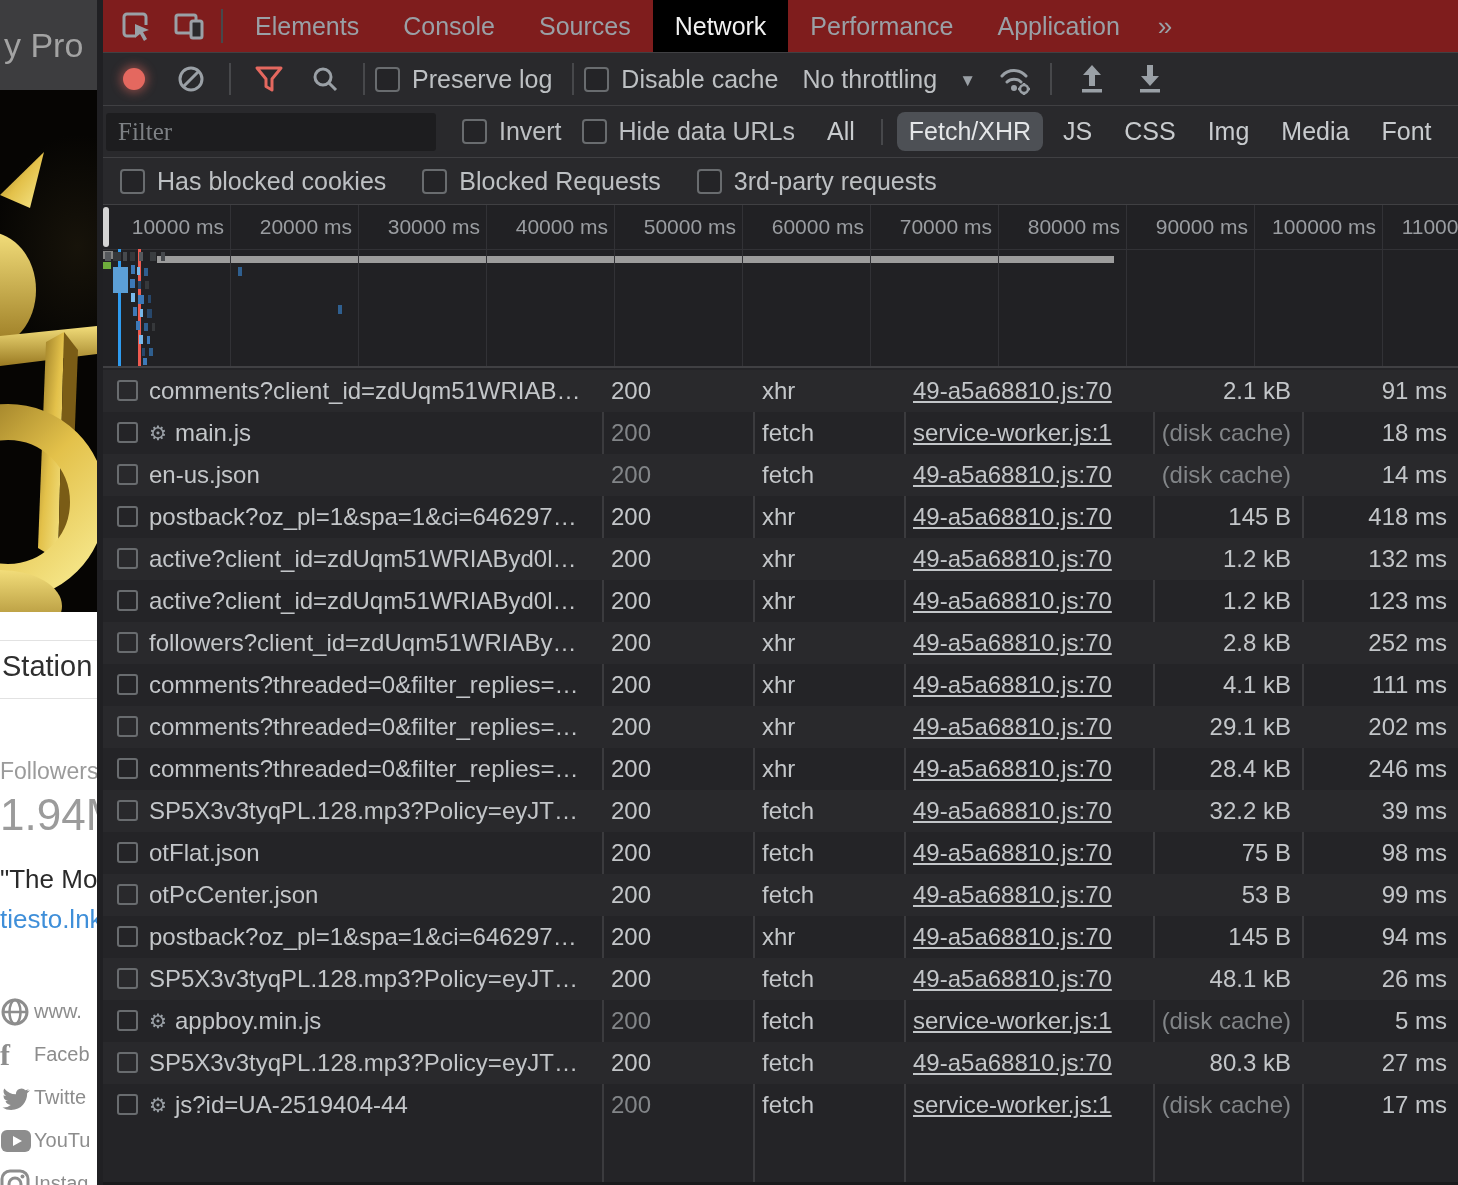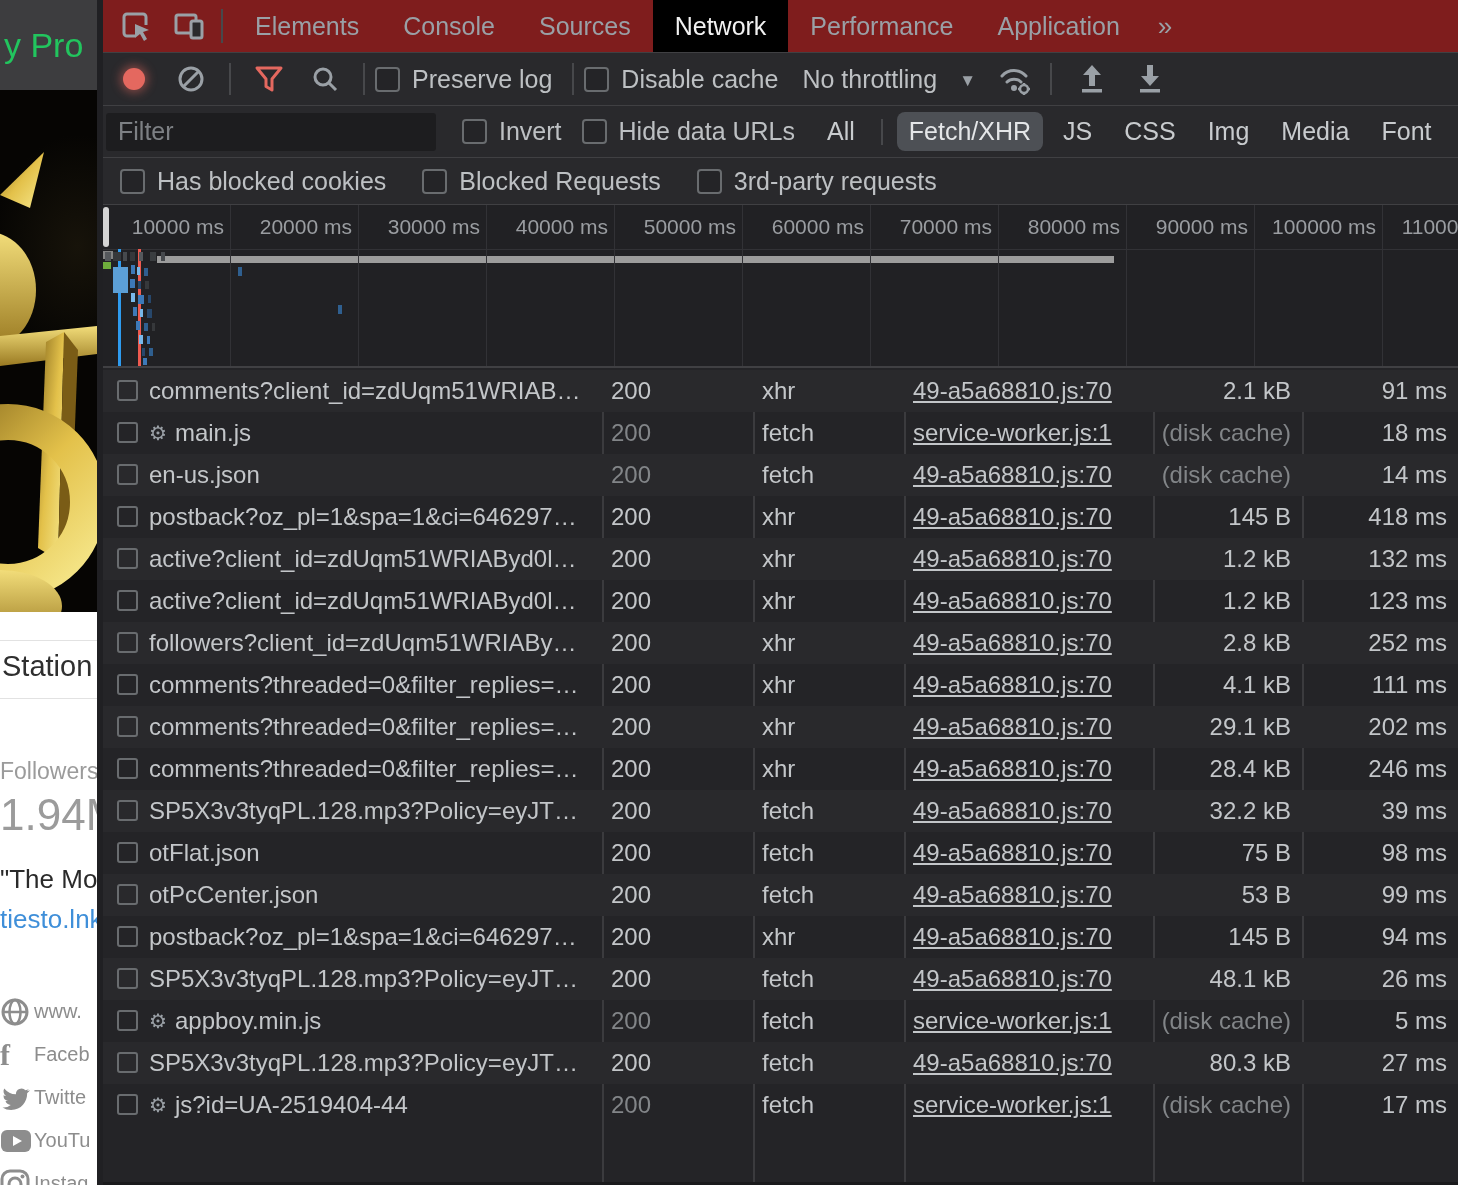--- a/index.html
+++ b/index.html
@@ -2,21 +2,21 @@
 <html><head>
 <meta charset="utf-8">
 <style>
   html,body{margin:0;padding:0;background:#111;}
   .page{position:relative;width:1458px;height:1185px;overflow:hidden;background:#fff;
         font-family:"Liberation Sans", sans-serif; -webkit-font-smoothing:antialiased;}
 
   
   .underlay{position:absolute;left:0;top:0;width:97px;height:1185px;background:#fff;overflow:hidden;}
   .ul-header{position:absolute;left:0;top:0;width:97px;height:90px;background:#3d3d3f;}
-  .ul-header .ul-title{position:absolute;left:4px;top:26px;font-size:34px;color:#22c55e;white-space:nowrap;}
+  .ul-header .ul-title{position:absolute;left:4px;top:26px;font-size:34px;color:#a3a3a3;white-space:nowrap;}
   .artwork{position:absolute;left:0;top:90px;width:97px;height:522px;background:
      radial-gradient(120px 160px at 80% 30%, #17130a, #060503 70%);overflow:hidden;}
   .page-white{position:absolute;left:0;top:612px;width:104px;height:573px;background:#fff;}
   .divider{position:absolute;left:0;width:97px;height:1px;background:#e2e2e2;}
   .station{position:absolute;left:2px;top:38px;font-size:29px;color:#2f2f2f;white-space:nowrap;}
   .followers-lbl{position:absolute;left:0px;top:146px;font-size:23px;color:#9b9b9b;white-space:nowrap;}
   .followers-count{position:absolute;left:0px;top:178px;font-size:44px;color:#9b9b9b;white-space:nowrap;}
   .quote{position:absolute;left:0px;top:252px;font-size:26px;color:#2a2a2a;white-space:nowrap;}
   .pagelink{position:absolute;left:0px;top:292px;font-size:26px;color:#3f8fd9;white-space:nowrap;}
   .social{position:absolute;left:0;top:378px;width:97px;}
@@ -46,21 +46,21 @@
               box-shadow:0 0 10px 3px rgba(228,104,95,.45);margin:0 18px 0 4px;}
   .cb{width:25px;height:25px;border:2px solid #696c6f;border-radius:4px;background:#242427;flex:0 0 25px;}
   .tb-label{margin:0 14px 0 12px;color:#bdc0c3;white-space:nowrap;}
   .throttle{margin-left:14px;color:#bdc0c3;white-space:nowrap;}
   .dd-arrow{font-size:17px;color:#9aa0a6;margin:4px 14px 0 22px;}
 
   
   .filterbar{position:relative;height:52px;background:#29292c;border-bottom:1px solid #404043;
              display:flex;align-items:center;font-size:25px;white-space:nowrap;}
   .filter-input{width:330px;height:38px;margin-left:3px;background:#1d1d1f;border:none;border-radius:3px;
-                color:#c3c6c9;font-size:25px;padding:0 12px;font-family:Liberation Sans, sans-serif;outline:none;}
+                color:#c3c6c9;font-size:25px;padding:0 12px;font-family:Liberation Serif, serif;outline:none;}
   .filter-input::placeholder{color:#7d8084;}
   .fcheck{display:flex;align-items:center;}
   .fcheck .tb-label{margin:0 10px 0 12px;}
   .types{display:flex;align-items:center;}
   .type-item{padding:5px 12px;margin:0 4px;color:#c8cbce;border-radius:8px;}
   .type-item.active{background:#4d5055;color:#e4e6e8;}
 
   
   .checkrow{position:relative;height:47px;background:#29292c;border-bottom:1px solid #404043;
             display:flex;align-items:center;font-size:25px;padding-left:17px;}

